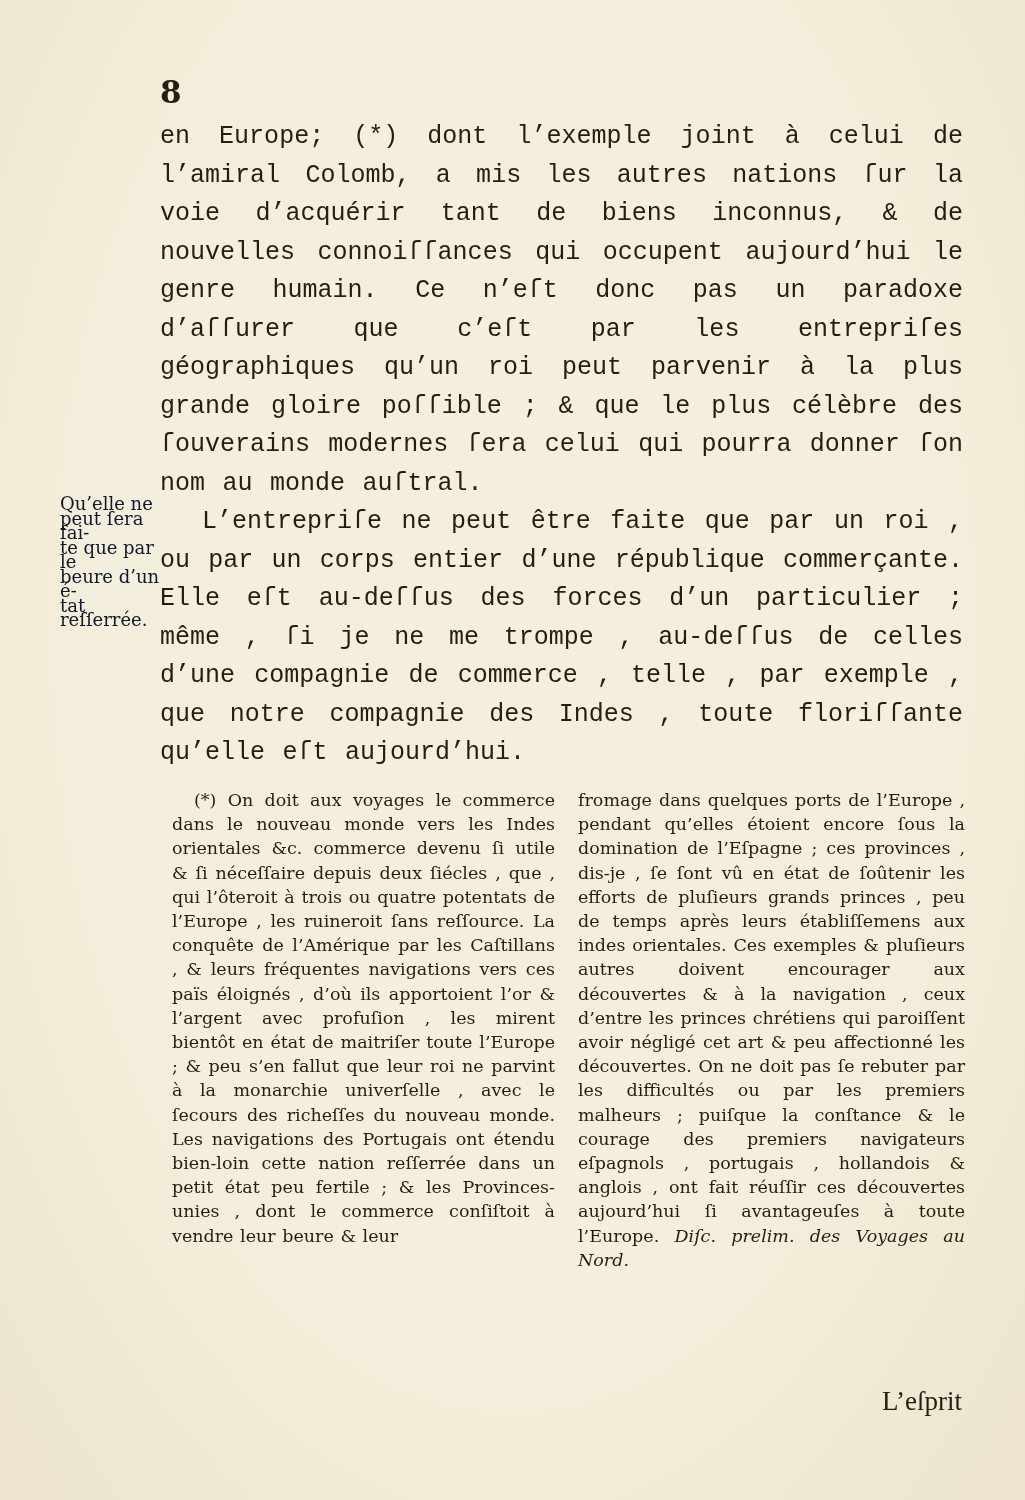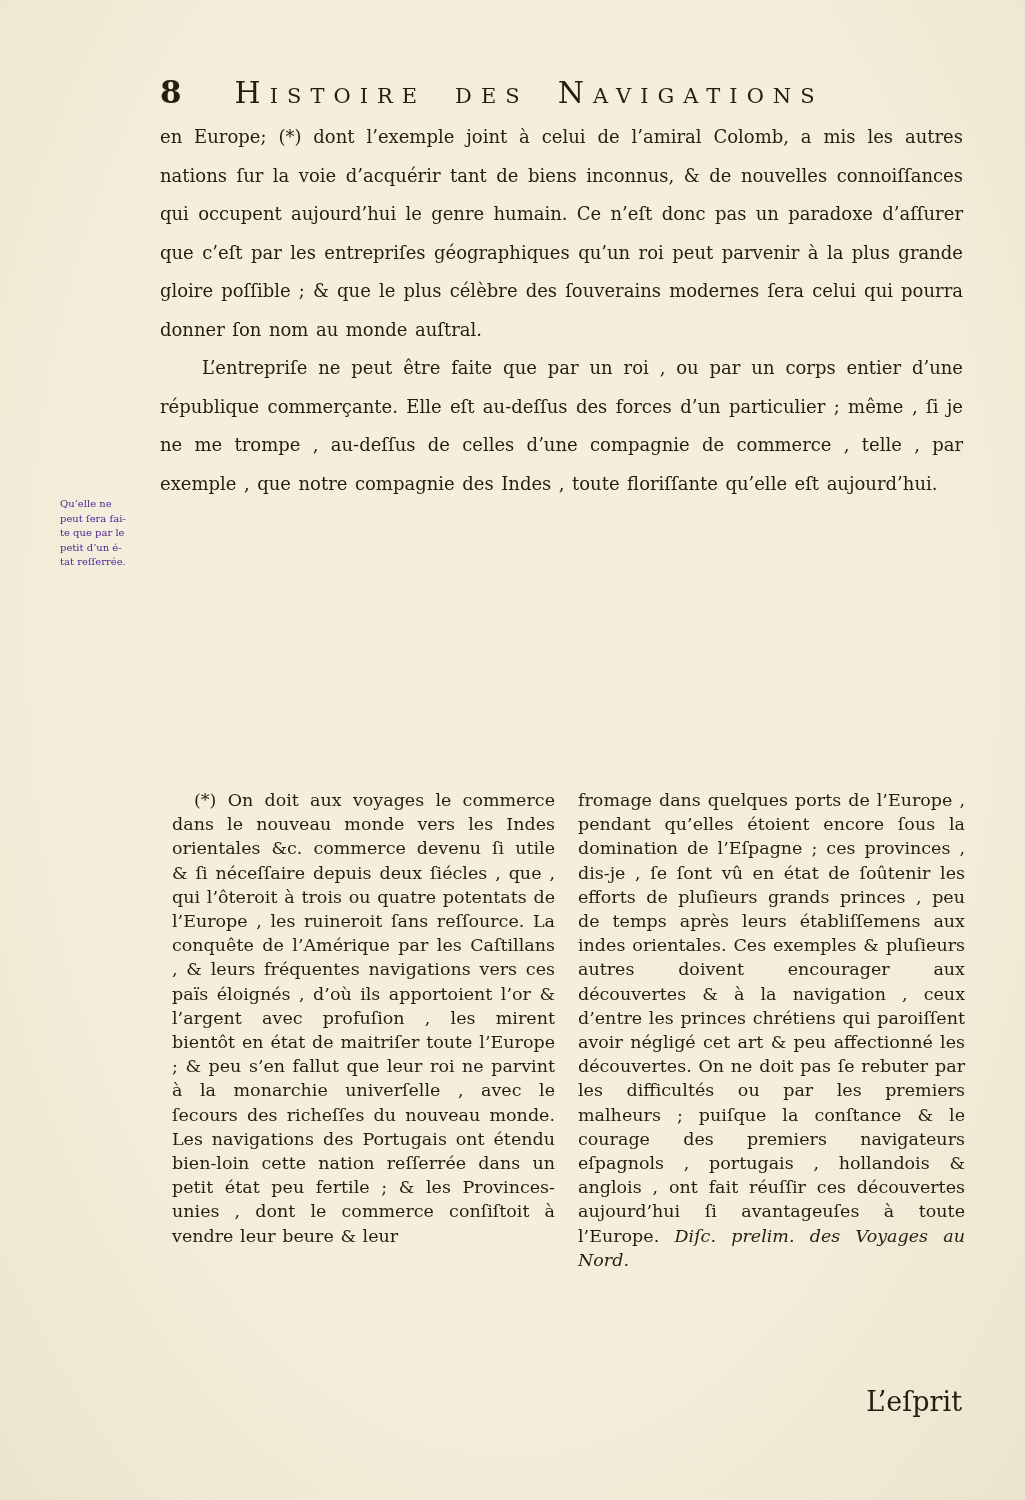--- a/index.html
+++ b/index.html
@@ -27,67 +27,68 @@
     font-variant: small-caps;
     font-size: 30px;
     letter-spacing: 0.30em;
     word-spacing: 0.35em;
     font-weight: 500;
   }
 
   .margin-note {
     position: absolute;
     left: 60px; top: 497px; width: 106px;
-    font-size: 10px; line-height: 14.5px;
-    color: #4c1d95;
+    font-size: 18px; line-height: 14.5px;
+    color: #0f172a;
     text-align: left;
   }
   .margin-note span { display: block; }
 
   .text-block {
     position: absolute;
     left: 160px; top: 118px; width: 803px;
-    font-size: 18px;
+    font-size: 25px;
     line-height: 38.5px;
     text-align: justify;
     word-spacing: 0.10em;
+    font-family: Liberation Mono, monospace;
   }
   .para-indent { text-indent: 42px; }
 
   .fn-col {
     position: absolute;
     top: 788px;
     font-size: 17.5px;
     line-height: 24.2px;
     text-align: justify;
     word-spacing: 0.06em;
   }
   .fn-left  { left: 172px; width: 383px; text-indent: 22px; }
   .fn-right { left: 578px; width: 387px; }
   .citation { font-style: italic; }
 
   .catchword {
     position: absolute;
     right: 63px; top: 1386px;
     font-size: 27px;
+    font-family: Liberation Serif, serif;
   }
 </style>
 </head>
 <body>
 
 <header class="running-head">
   <span class="page-num">8</span>
-  <span class="running-title">Histoire des Navigations</span>
 </header>
 
 <aside class="margin-note">
   <span>Qu’elle ne</span>
   <span>peut ſera fai-</span>
   <span>te que par le</span>
-  <span>petit d’un é-</span>
+  <span>beure d’un é-</span>
   <span>tat reſſerrée.</span>
 </aside>
 
 <main class="text-block">
   <p class="para">en Europe; (*) dont l’exemple joint à celui de l’amiral Colomb, a mis les autres nations ſur la voie d’acquérir tant de biens inconnus, &amp; de nouvelles connoiſſances qui occupent aujourd’hui le genre humain. Ce n’eſt donc pas un paradoxe d’aſſurer que c’eſt par les entrepriſes géographiques qu’un roi peut parvenir à la plus grande gloire poſſible ; &amp; que le plus célèbre des ſouverains modernes ſera celui qui pourra donner ſon nom au monde auſtral.</p>
   <p class="para para-indent">L’entrepriſe ne peut être faite que par un roi , ou par un corps entier d’une république commerçante. Elle eſt au-deſſus des forces d’un particulier ; même , ſi je ne me trompe , au-deſſus de celles d’une compagnie de commerce , telle , par exemple , que notre compagnie des Indes , toute floriſſante qu’elle eſt aujourd’hui.</p>
 </main>
 
 <section>
   <div class="fn-col fn-left">(*) On doit aux voyages le commerce dans le nouveau monde vers les Indes orientales &amp;c. commerce devenu ſi utile &amp; ſi néceſſaire depuis deux ſiécles , que , qui l’ôteroit à trois ou quatre potentats de l’Europe , les ruineroit ſans reſſource. La conquête de l’Amérique par les Caſtillans , &amp; leurs fréquentes navigations vers ces païs éloignés , d’où ils apportoient l’or &amp; l’argent avec profuſion , les mirent bientôt en état de maitriſer toute l’Europe ; &amp; peu s’en fallut que leur roi ne parvint à la monarchie univerſelle , avec le ſecours des richeſſes du nouveau monde. Les navigations des Portugais ont étendu bien-loin cette nation reſſerrée dans un petit état peu fertile ; &amp; les Provinces-unies , dont le commerce conſiſtoit à vendre leur beure &amp; leur</div>

